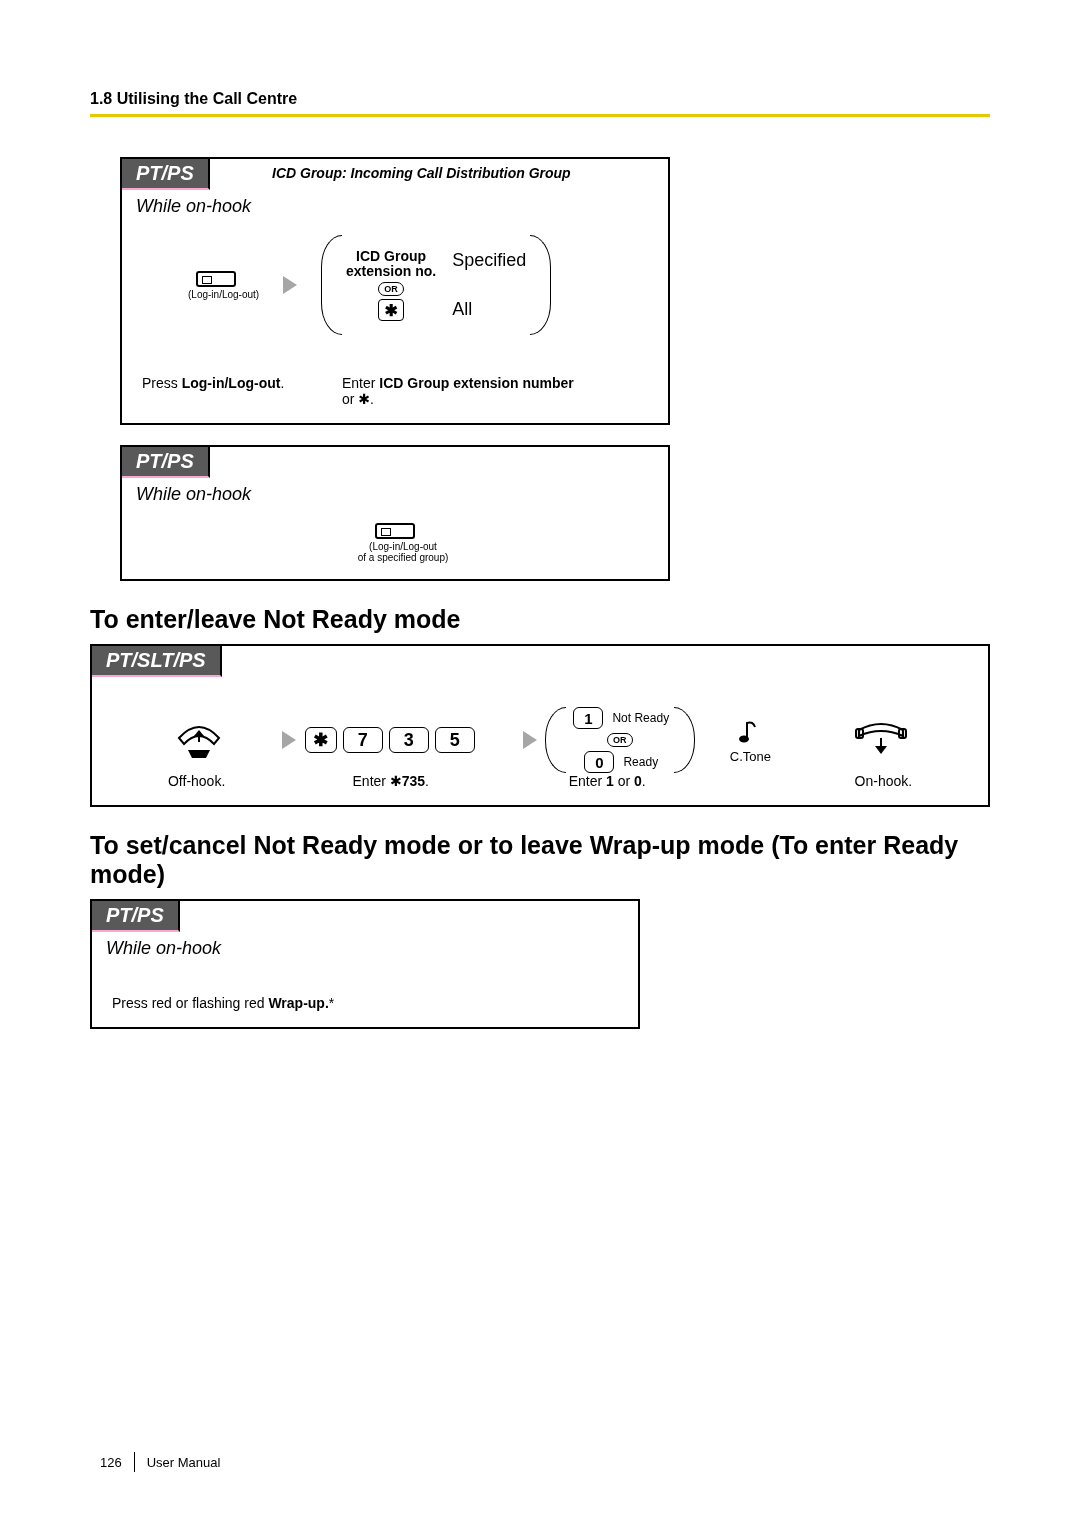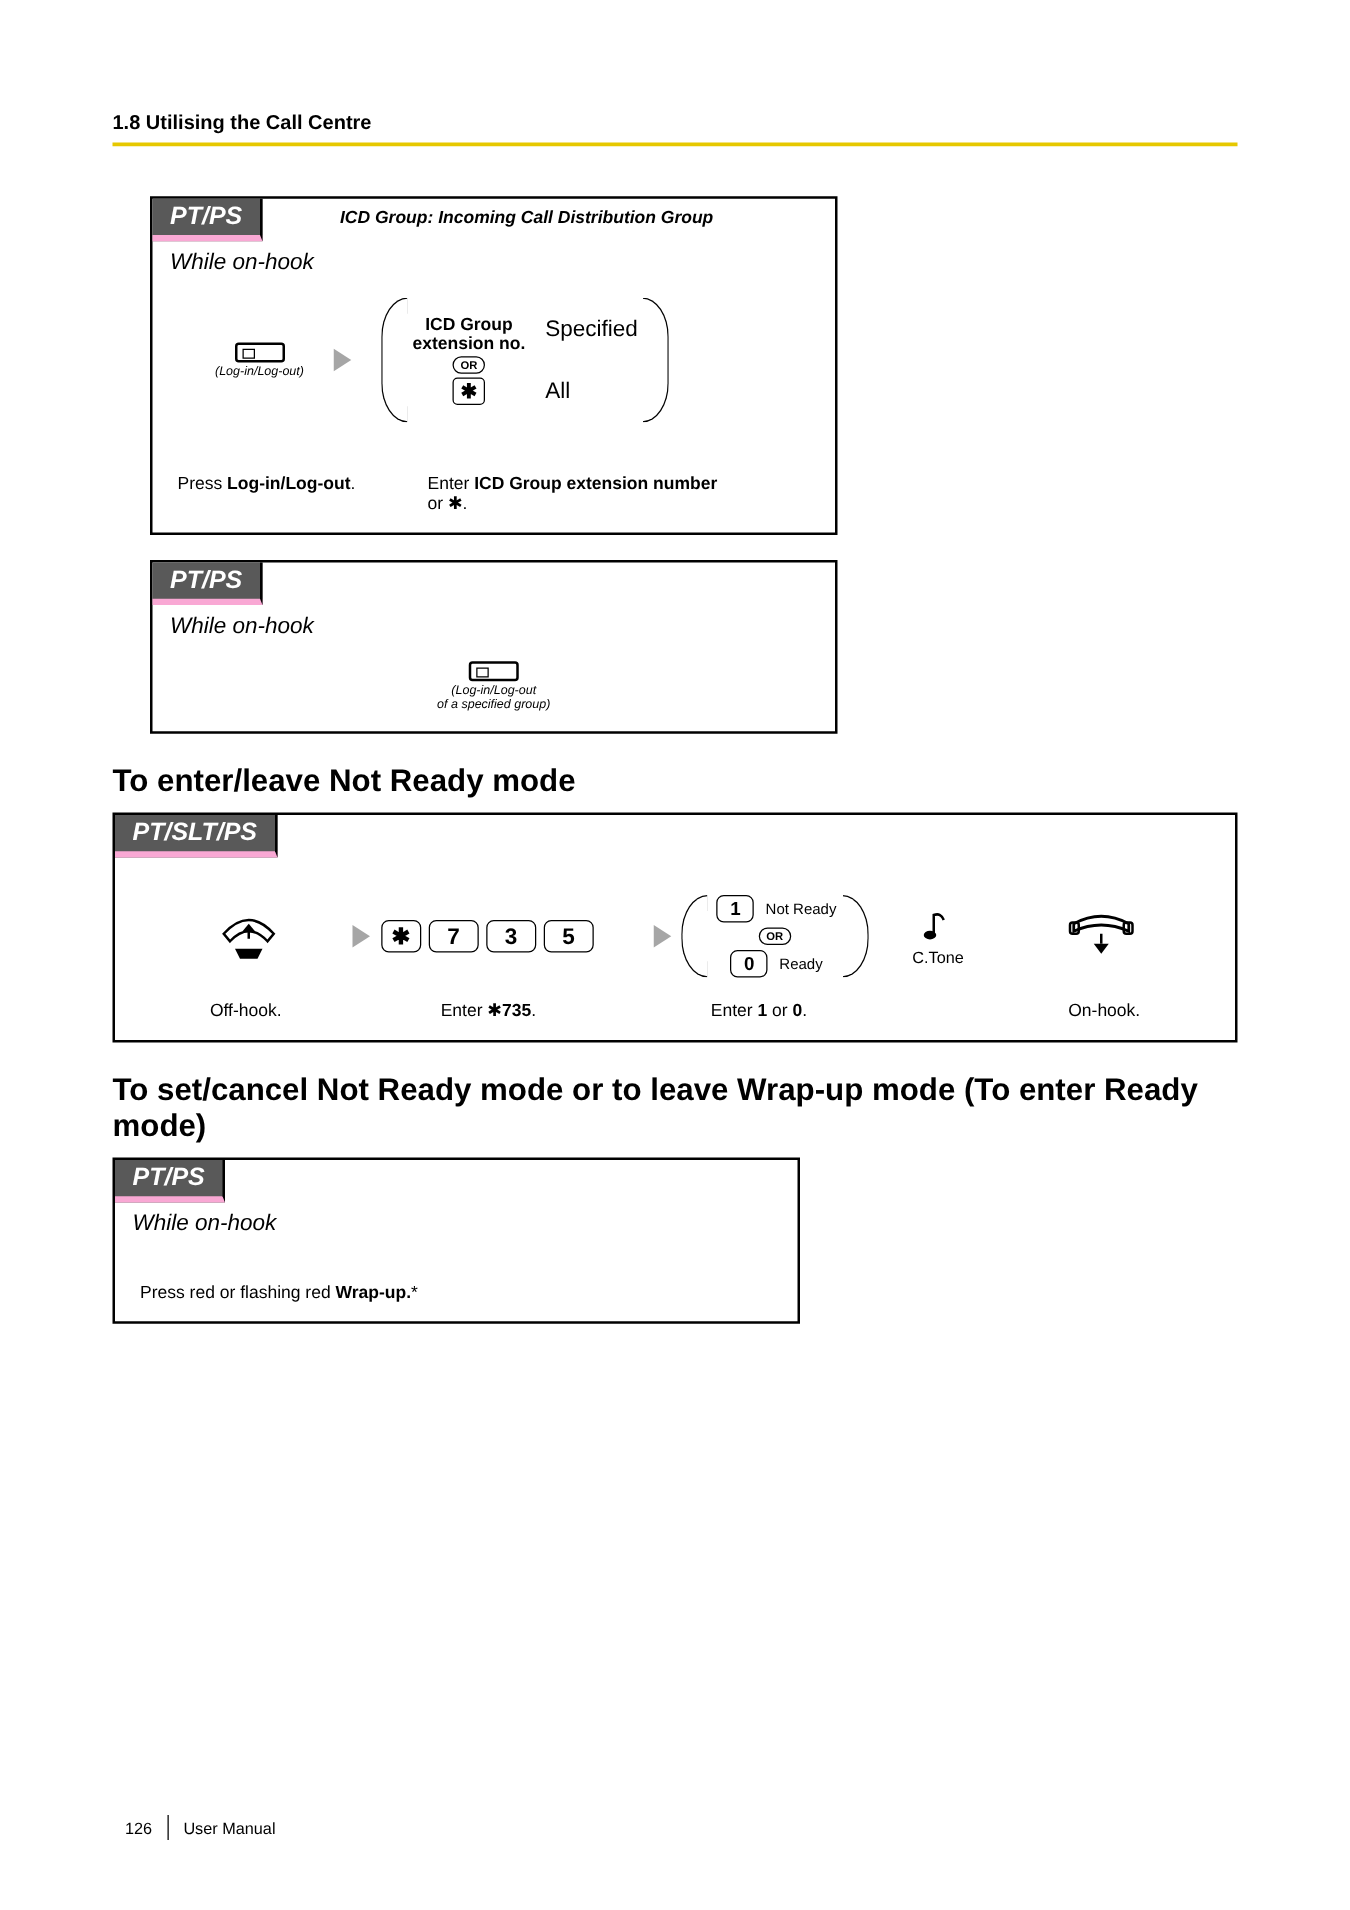--- a/index.html
+++ b/index.html
@@ -30,21 +30,21 @@
   }
   .ptps-tab {
     background: #595959;
     color: #fff;
     font-weight: bold;
     font-style: italic;
     font-size: 20px;
     padding: 3px 14px;
     display: inline-block;
     border-right: 2px solid #000;
-    border-bottom: 5px solid #f9a8d4;
+    border-bottom: 2px solid #f9a8d4;
   }
   .top-note {
     font-style: italic;
     font-weight: bold;
     font-size: 14px;
     position: absolute;
     top: 6px;
     left: 150px;
   }
   .subhead {
@@ -69,24 +69,24 @@
   }
   .key-btn::before {
     content: "";
     position: absolute;
     left: 4px; top: 3px;
     width: 8px; height: 6px;
     border: 1px solid #000;
   }
   .key-label {
     font-size: 10px;
-    font-style: italic;
     text-align: center;
     margin-top: 2px;
     line-height: 1.1;
+    margin-left: 16px;
   }
 
   .arrow-tri {
     width: 0; height: 0;
     border-top: 9px solid transparent;
     border-bottom: 9px solid transparent;
     border-left: 14px solid #a6a6a6;
     margin: 0 24px;
   }
 
@@ -142,21 +142,21 @@
   .caption b { font-weight: bold; }
   .small-star { font-family: Arial; }
 
   .subsection-title {
     font-weight: bold;
     font-size: 25px;
     margin: 24px 0 10px 0;
   }
 
   .wide-box { width: 100%; }
-  .caption-row { display:flex; justify-content:space-between; padding: 0 10px; margin-top:18px; font-size:14px;}
+  .caption-row { display:flex; justify-content:space-between; padding: 0 10px; font-size:14px;}
   .caption-cell { text-align:center; }
 
   .footer {
     position: absolute;
     bottom: 56px;
     left: 100px;
     font-size: 13px;
     display: flex;
     align-items: center;
   }

